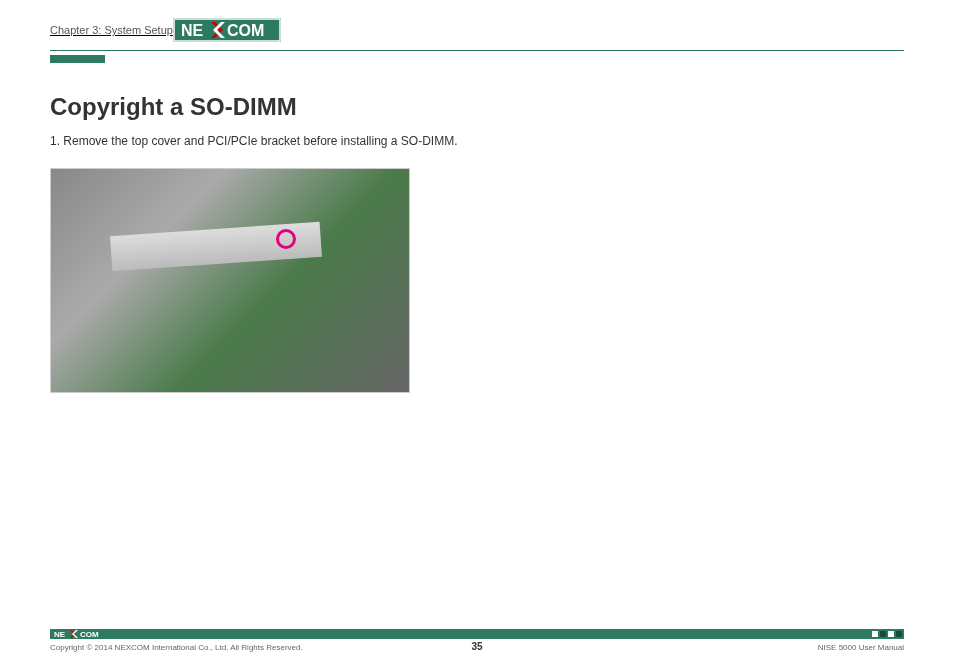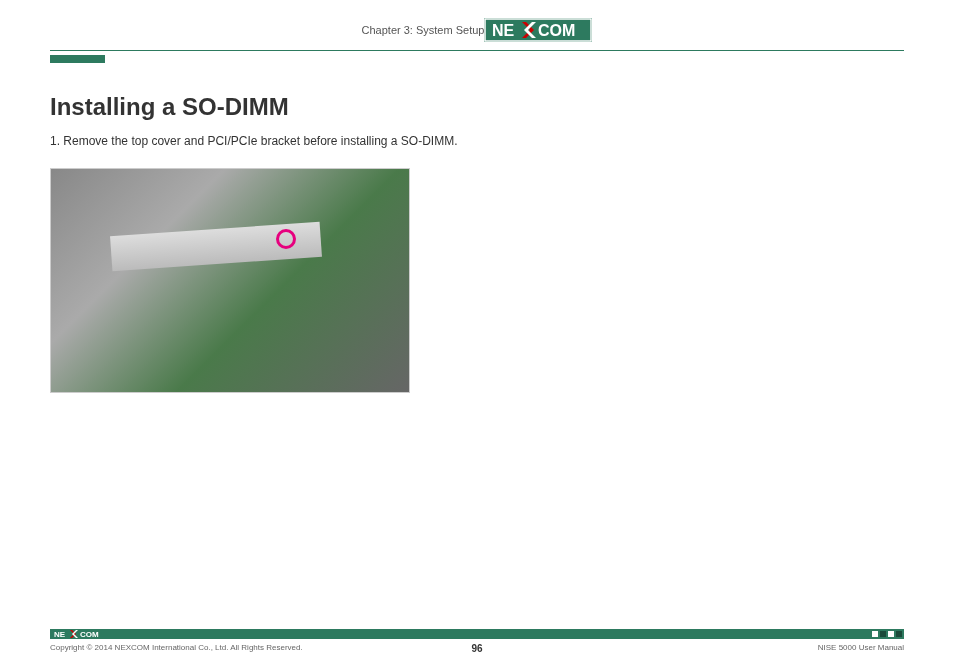--- a/index.html
+++ b/index.html
@@ -6,23 +6,24 @@
     body {
       font-family: Arial, Helvetica, sans-serif;
       width: 954px;
       height: 672px;
       background: #fff;
       position: relative;
       padding: 0;
     }
     .header {
       display: flex;
-      justify-content: center;
+      justify-content: flex-start;
       align-items: center;
       padding: 18px 50px 6px 50px;
+      text-decoration: underline;
     }
     .chapter {
       font-size: 11px;
       color: #555;
     }
     .header-logo {
       width: 108px;
       height: 24px;
       display: flex;
       align-items: center;
@@ -102,21 +103,21 @@
       width: 6px;
       height: 6px;
       background: #fff;
     }
     .footer-squares span.dark {
       background: #1a4a3a;
     }
     .footer-text {
       display: flex;
       justify-content: space-between;
-      align-items: flex-start;
+      align-items: flex-end;
       font-size: 8px;
       color: #666;
     }
     .page-number {
       font-size: 10px;
       font-weight: bold;
       color: #333;
       position: absolute;
       left: 50%;
       transform: translateX(-50%);
@@ -185,21 +186,21 @@
       <text class="com" x="54" y="18" font-size="16">COM</text>
     </svg>
   </div>
 </div>
 
 <div class="top-divider-line"></div>
 <div style="height:4px"></div>
 <div class="top-bar"></div>
 
 <div class="content">
-  <h1 class="page-title">Installing a SO-DIMM</h1>
+  <h1 class="page-title">Copyright a SO-DIMM</h1>
   <div class="columns">
     <div class="col">
       <p class="step">1. Remove the top cover and PCI/PCIe bracket before installing a SO-DIMM.</p>
       <div class="photo">
         <div class="photo-inner photo1">
           <div class="bracket"></div>
         </div>
       </div>
     </div>
   </div>
@@ -217,16 +218,16 @@
     </div>
     <div class="footer-squares">
       <span></span>
         <span class="dark"></span>
         <span></span>
         <span class="dark"></span>
     </div>
   </div>
   <div class="footer-text">
     <div>Copyright © 2014 NEXCOM International Co., Ltd. All Rights Reserved.</div>
-    <div class="page-number">96</div>
+    <div class="page-number">35</div>
     <div>NISE 5000 User Manual</div>
   </div>
 </div>
 
 </body></html>

